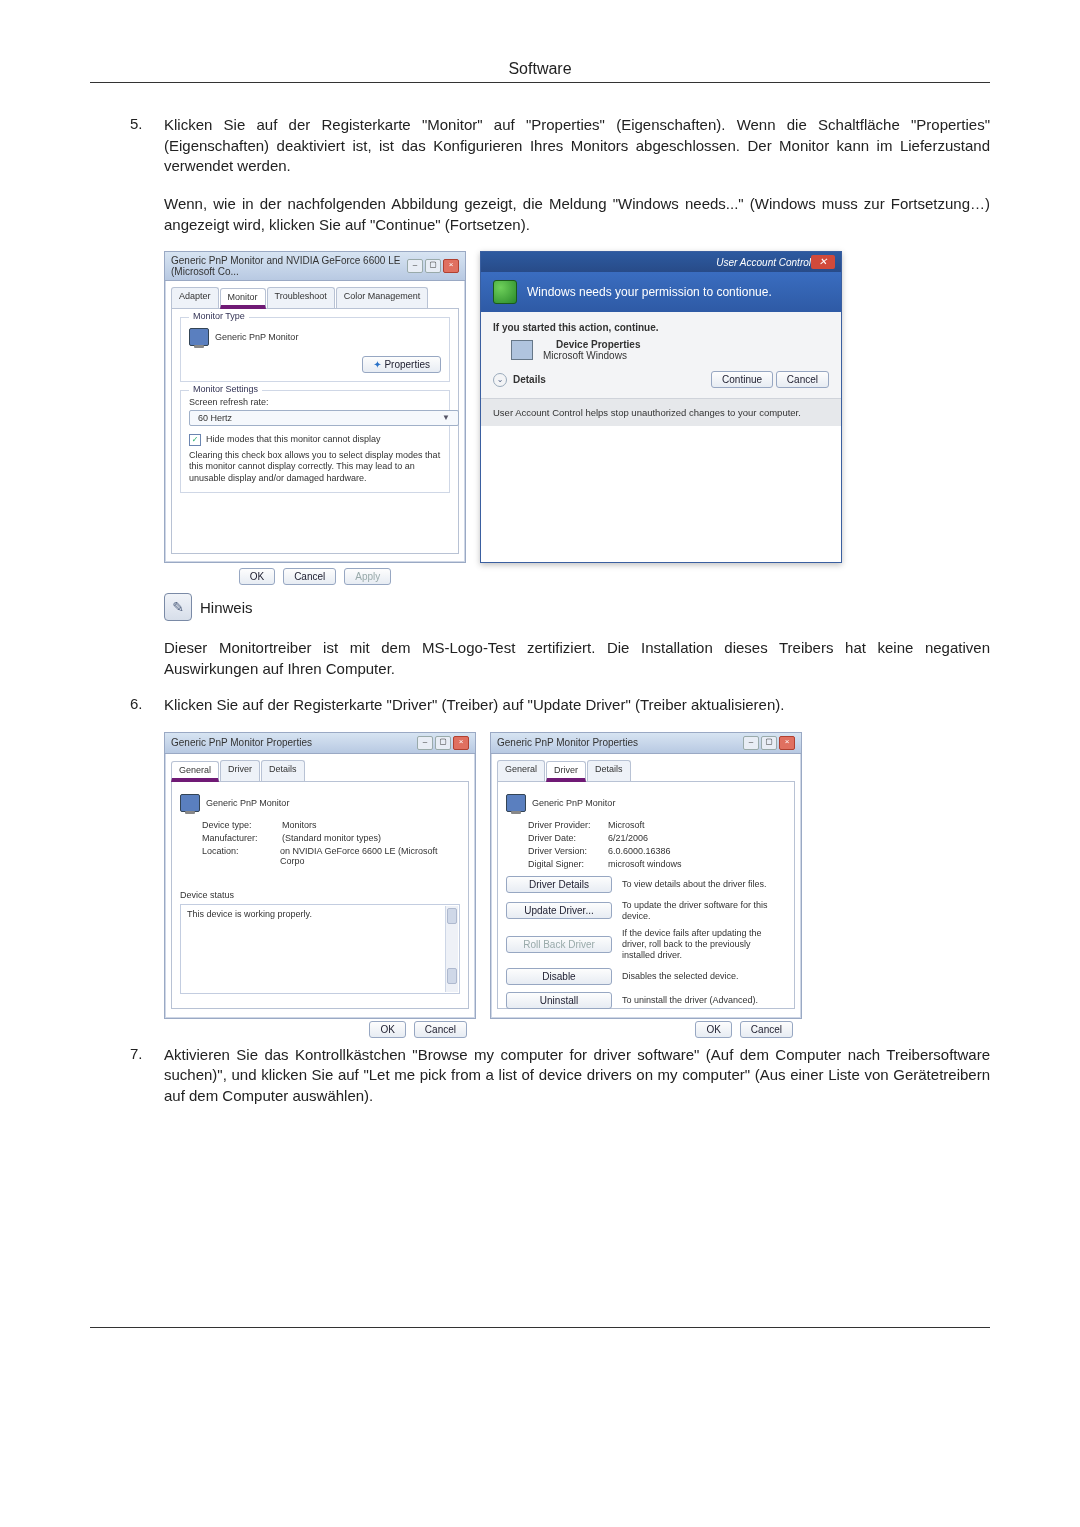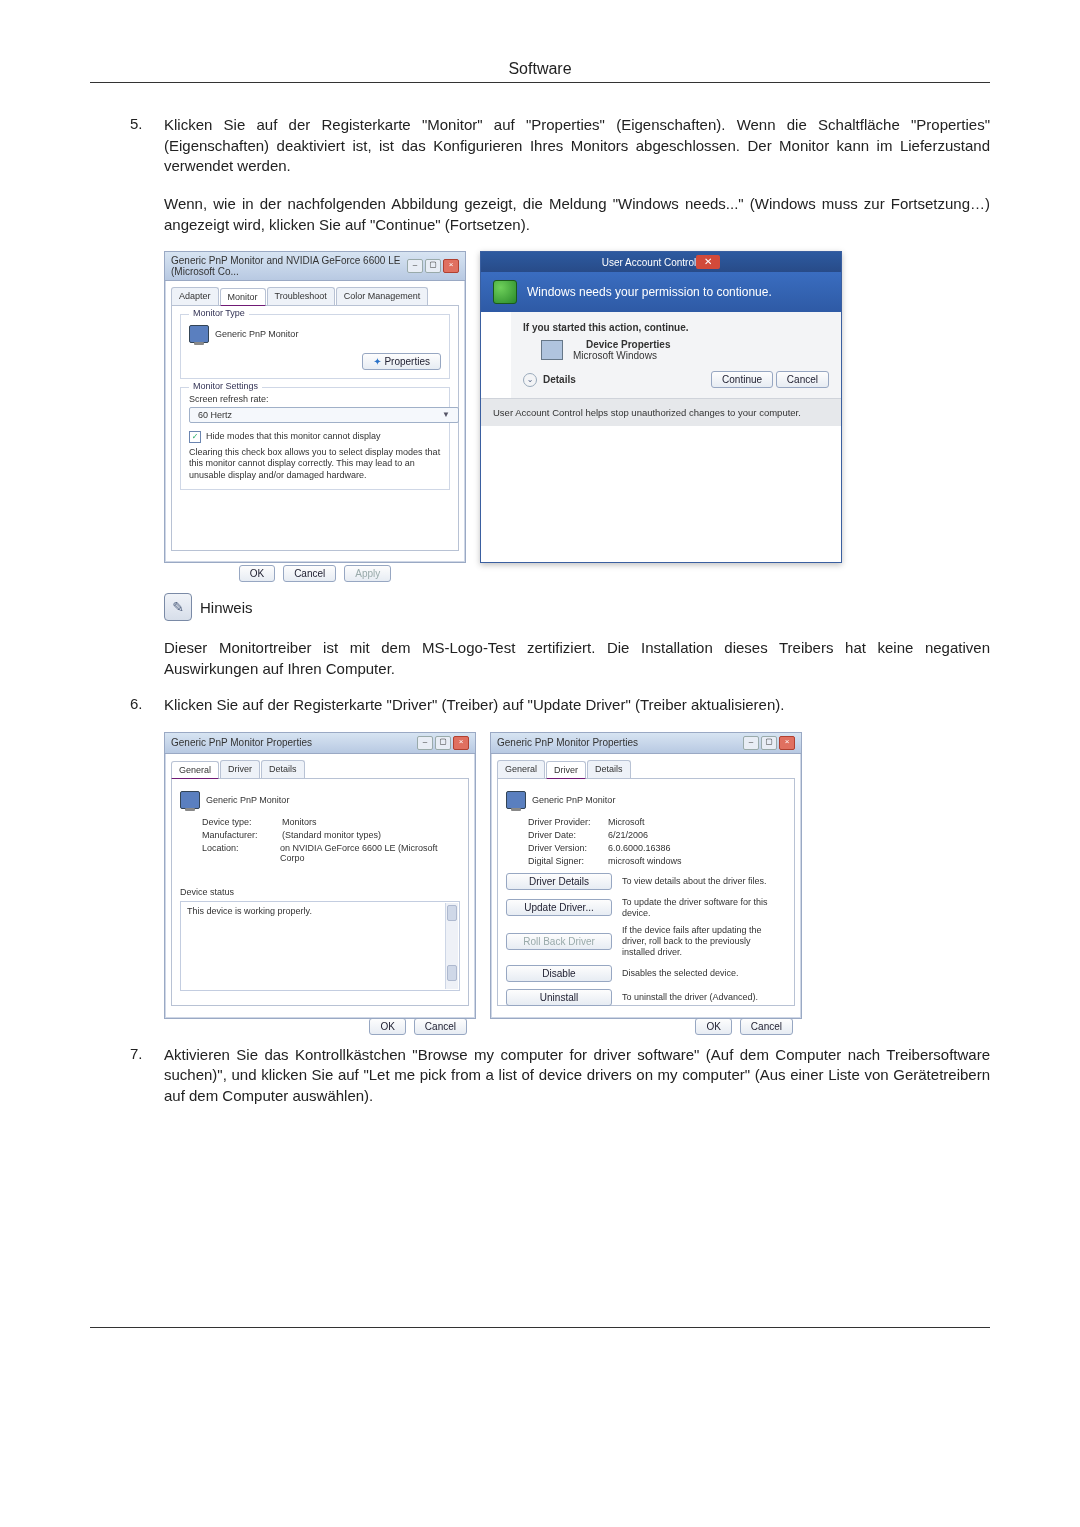--- a/index.html
+++ b/index.html
@@ -73,21 +73,21 @@
     padding:3px 6px;
     display:flex;
     justify-content:space-between;
     align-items:center;
   }
   .winbtns { display:flex; gap:2px; }
   .winbtn { width:14px;height:12px;background:#e8edf5;border:1px solid #9aa;border-radius:2px;font-size:8px;line-height:10px;text-align:center; }
   .winbtn.close { background:#e07060;color:#fff;border-color:#b04030; }
   .tabs { display:flex; gap:1px; margin:6px 6px 0 6px; font-size:9px;}
   .tab { padding:3px 7px; background:#eef2f8; border:1px solid #b8c2d4; border-bottom:none; border-radius:3px 3px 0 0; color:#333;}
-  .tab.active { background:#fff; font-weight:normal; border-bottom:1px solid #701a75; position:relative; top:1px;}
+  .tab.active { background:#fff; font-weight:normal; border-bottom:4px solid #701a75; position:relative; top:1px;}
   .panel { margin:0 6px 6px 6px; border:1px solid #b8c2d4; background:#fff; padding:8px; }
   .group { border:1px solid #cfd7e6; padding:6px 8px 8px 8px; margin-bottom:8px; position:relative; }
   .group-legend { position:absolute; top:-7px; left:8px; background:#fff; padding:0 4px; font-size:9px; color:#335; }
   .iconline { display:flex; gap:6px; align-items:center; margin:4px 0 8px 0;}
   .mon-icon { width:18px;height:16px;background:#5a7fbf;border:1px solid #345; border-radius:2px; position:relative;}
   .mon-icon::after{content:"";position:absolute;left:4px;bottom:-3px;width:10px;height:3px;background:#888;border-radius:1px;}
   .label9 { font-size:9px; color:#333; }
   .btn {
     display:inline-block; padding:2px 10px; font-size:10px;
     background:linear-gradient(#fdfdfd,#e7ecf3);
@@ -109,31 +109,32 @@
   
   .uac {
     width:360px; height:auto;
     border:1px solid #3a5fa0;
     box-shadow:0 2px 6px rgba(0,0,0,.25);
     font-family:"Segoe UI",Tahoma,sans-serif;
   }
   .uac-title {
     background:linear-gradient(#2d5aa0,#284b88);
     color:#fff; font-size:10px;
-    display:flex;justify-content:center;align-items:center;
+    display:flex;justify-content:flex-end;align-items:center;
     padding:3px 6px;
+    font-style:italic;
   }
   .uac-x { width:24px;height:14px;background:#d24a3a;border-radius:2px;color:#fff;text-align:center;font-size:10px;line-height:13px;}
   .uac-head {
     background:linear-gradient(#3a6dc0,#2e5aa5);
     color:#fff;display:flex;align-items:center;gap:10px;
     padding:8px 12px; font-size:12px;
   }
   .shield { width:22px;height:22px;border-radius:3px;background:radial-gradient(circle at 30% 30%,#6ed05a,#2a8a2a);border:1px solid #1a5a1a; position:relative;}
-  .uac-body { background:#f3f4f6; padding:10px 12px; font-size:10px; color:#333;margin-left:30px;}
+  .uac-body { background:#f3f4f6; padding:10px 12px; font-size:10px; color:#333;}
   .uac-row { display:flex; align-items:center; gap:10px; margin:6px 0 10px 18px;}
   .prog-icon { width:20px;height:18px;background:#b0c4de;border:1px solid #678;}
   .uac-det { display:flex; align-items:center; gap:6px; margin-top:8px; justify-content:space-between;}
   .uac-detleft { display:flex;align-items:center;gap:6px;}
   .uac-arrow { width:12px;height:12px;border:1px solid #9ab;border-radius:50%;font-size:8px;line-height:11px;text-align:center;color:#568;}
   .uac-foot { background:#e6e8eb; padding:8px 12px; font-size:9.5px; color:#333; border-top:1px solid #cfd3da;}
 
   
   .drv { width:310px; height:285px; }
   .field-row { display:flex; font-size:9px; margin:3px 0 3px 22px; }

